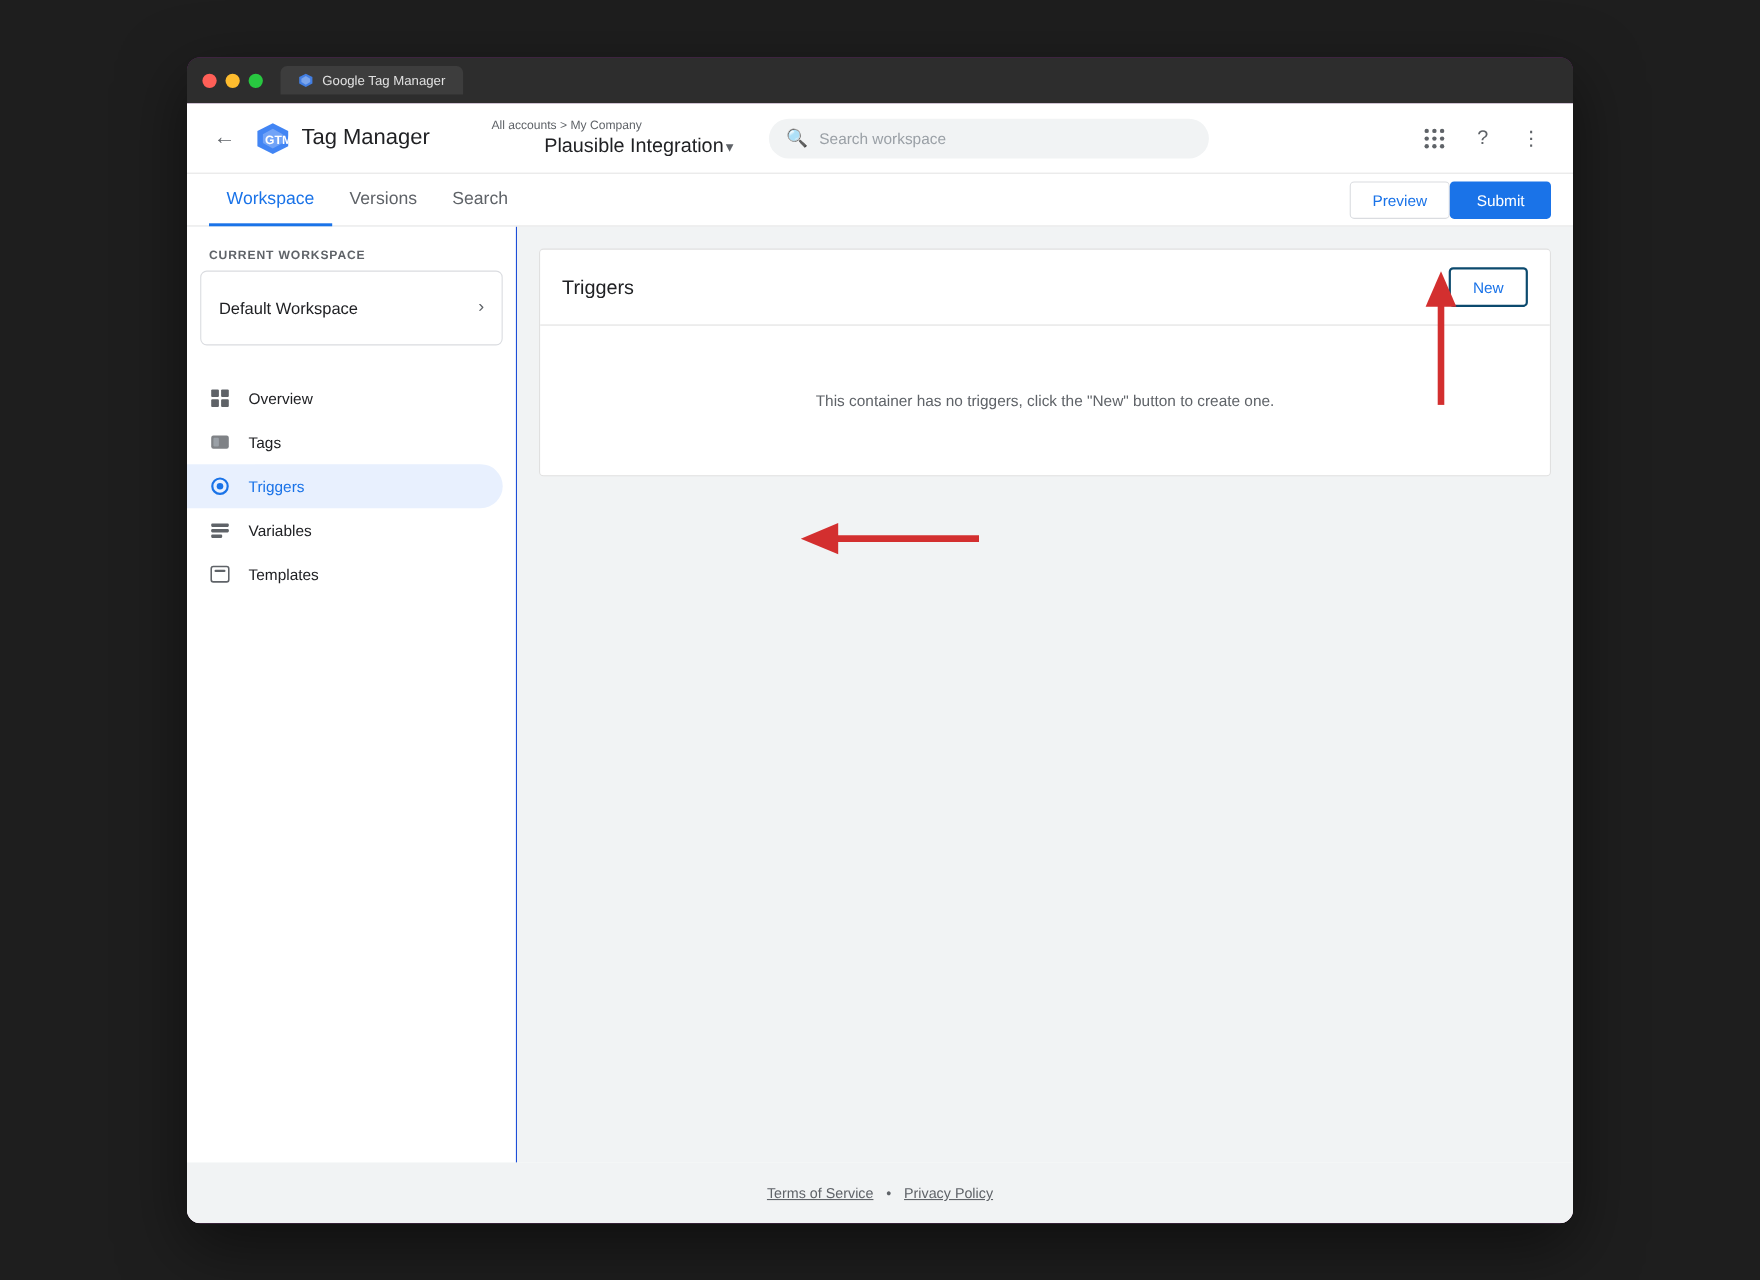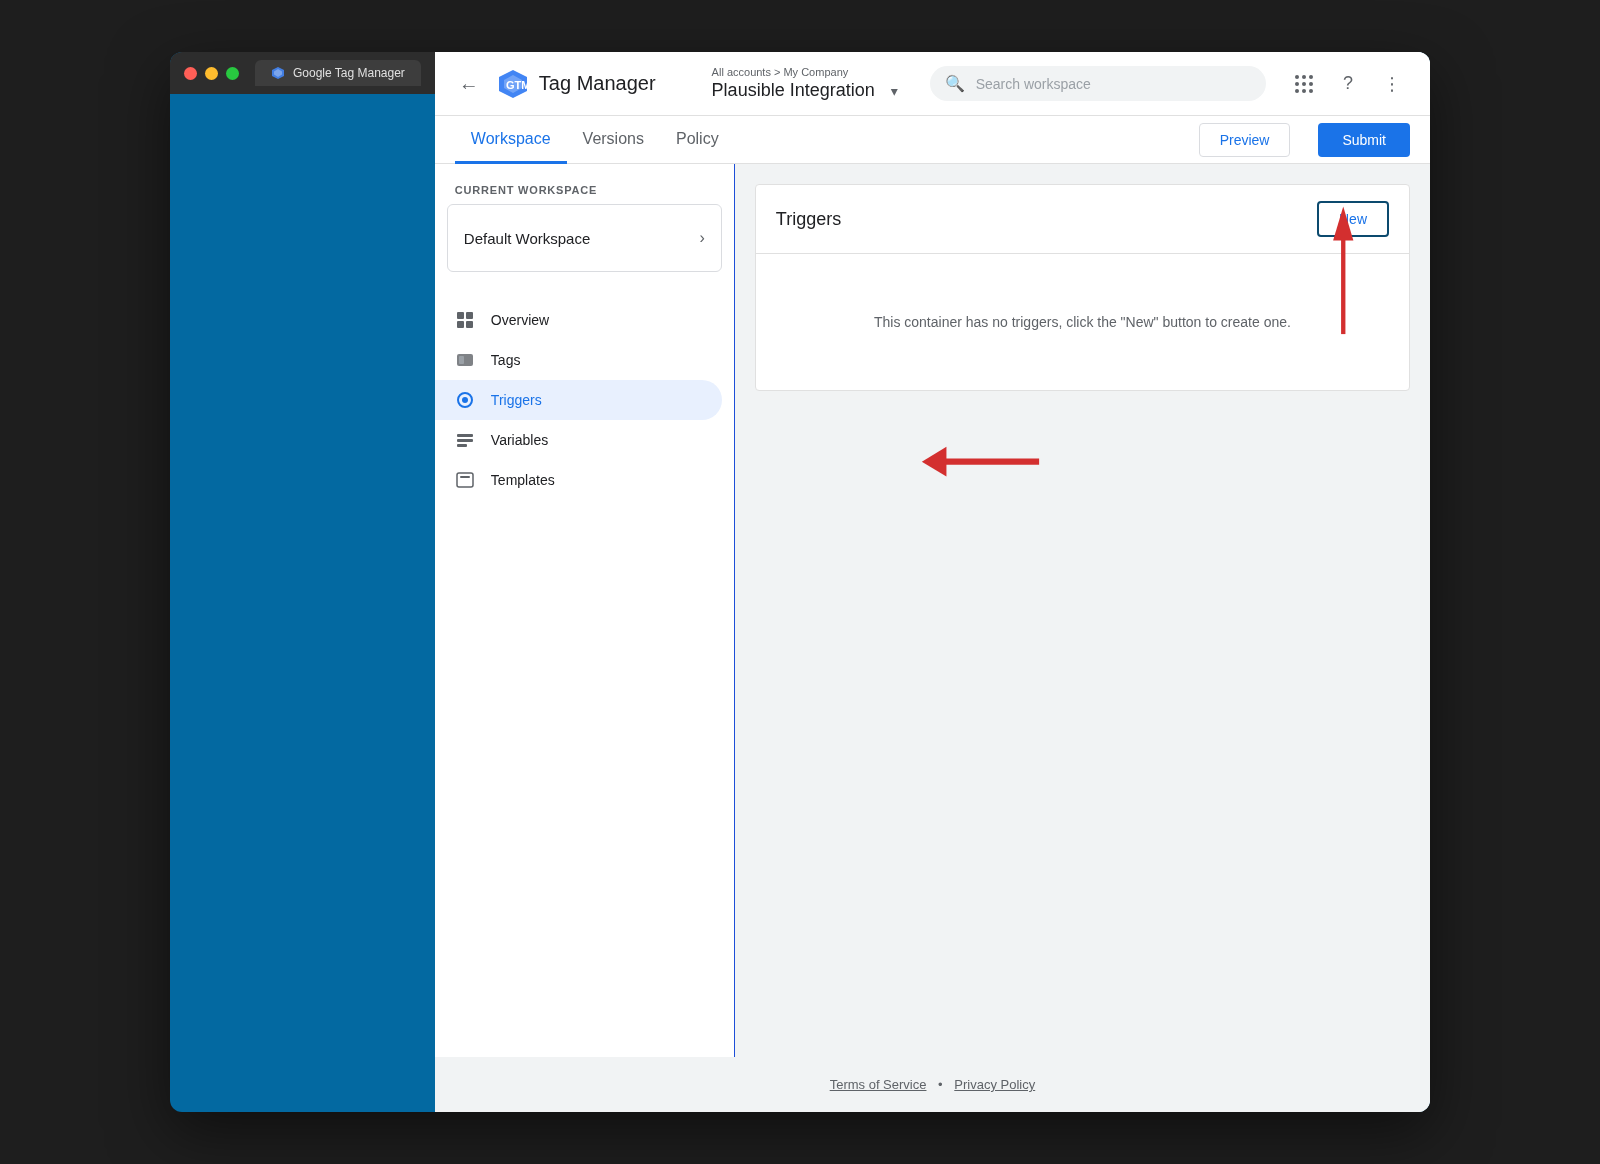--- a/index.html
+++ b/index.html
@@ -8,26 +8,26 @@
       display: flex;
       justify-content: center;
       align-items: center;
       min-height: 100vh;
       font-family: 'Helvetica Neue', Arial, sans-serif;
     }
 
     .window {
       width: 1260px;
       height: 1060px;
-      background: #0369a1;
+      background: #701a75;
       border-radius: 12px;
       overflow: hidden;
       box-shadow: 0 20px 60px rgba(0,0,0,0.5);
       display: flex;
-      flex-direction: row;
+      flex-direction: column;
     }
 
     
     .titlebar {
       background: #2d2d2d;
       height: 42px;
       display: flex;
       align-items: center;
       padding: 0 14px;
       flex-shrink: 0;
@@ -112,25 +112,26 @@
       margin-right: 32px;
     }
     .header-breadcrumb {
       font-size: 11px;
       color: #5f6368;
       margin-bottom: 2px;
     }
     .header-container-selector {
       display: flex;
       align-items: center;
-      gap: 16px;
+      gap: 2px;
       font-size: 18px;
       font-weight: 500;
       color: #202124;
       cursor: pointer;
+      margin-left: 48px;
     }
     .header-container-selector .chevron {
       font-size: 14px;
       color: #5f6368;
     }
     .header-search {
       flex: 1;
       max-width: 400px;
       margin-right: auto;
     }
@@ -193,21 +194,21 @@
       margin-bottom: -1px;
     }
     .nav-tab.active {
       color: #1a73e8;
       border-bottom-color: #1a73e8;
       font-weight: 500;
     }
     .nav-tab-actions {
       margin-left: auto;
       display: flex;
-      gap: 28px;
+      gap: 0;
       justify-content: center;
     }
     .btn-preview {
       padding: 8px 20px;
       border: 1px solid #dadce0;
       border-radius: 4px;
       background: #fff;
       color: #1a73e8;
       font-size: 14px;
       font-weight: 500;
@@ -450,21 +451,21 @@
     </div>
 
     <div class="nav-tabs">
       <div class="nav-tab active">
         <span>Workspace</span>
       </div>
       <div class="nav-tab">
         <span>Versions</span>
       </div>
       <div class="nav-tab">
-        <span>Policy</span>
+        <span>Search</span>
       </div>
       <div class="nav-tab-actions">
         <button class="btn-preview">Preview</button>
         <button class="btn-submit">Submit</button>
       </div>
     </div>
 
     <div class="body">
 
       <div class="sidebar">

